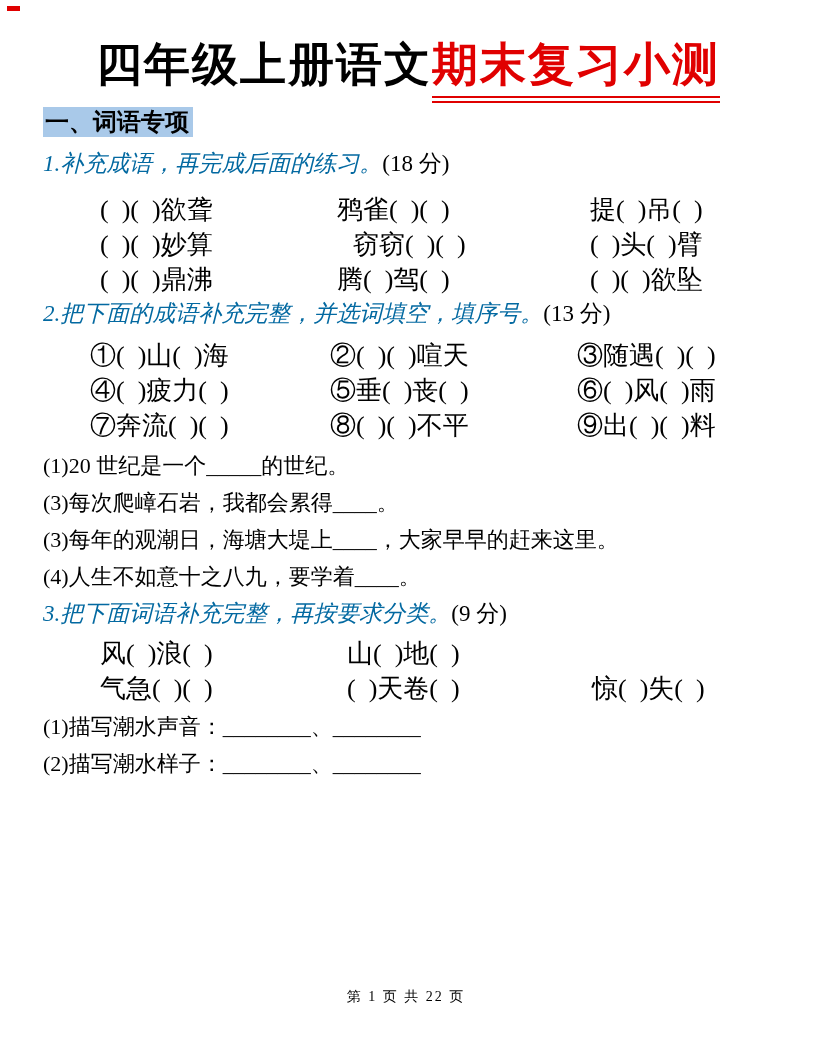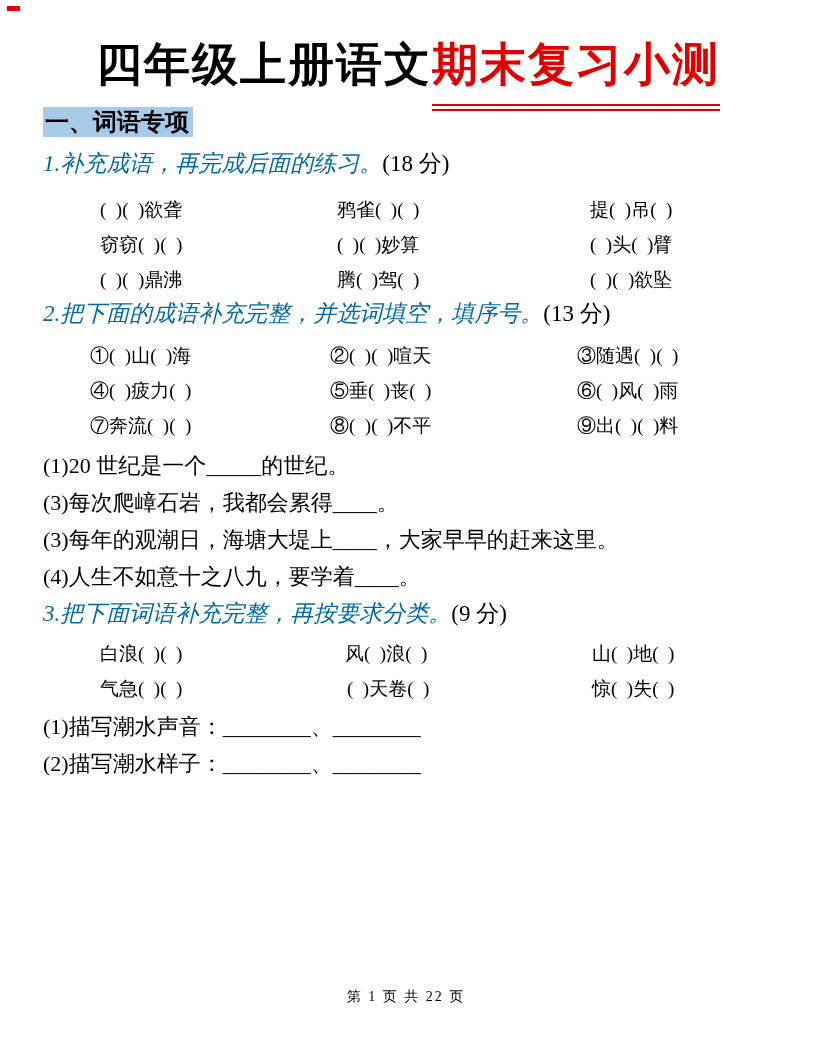--- a/index.html
+++ b/index.html
@@ -23,31 +23,31 @@
     text-align:center;
     font-size:46px;
     line-height:58px;
     letter-spacing:2px;
     font-weight:600;
     white-space:pre;
   }
   .title-red {
     color:#e00000;
     border-bottom:7px double #e00000;
-    padding-bottom:14px;
+    padding-bottom:6px;
   }
 
   .heading-wrap { margin-top:12px; font-size:24px; font-weight:700; line-height:33px; }
   .heading-hl { background:#a9c9e9; padding:2px 4px 2px 2px; }
 
   .qlabel { font-size:23px; line-height:33px; margin-top:8px; white-space:pre; }
   .qlabel .lab { color:#0369a1;font-style:italic; }
   .qlabel .pts { color:#000; }
 
-  .grid { margin-top:12px; font-size:19px; }
+  .grid { margin-top:12px; font-size:26px; }
   .grid-row { display:flex; line-height:35px; padding-left:57px; }
   .cell { display:inline-block; white-space:pre; }
   .c1 { width:237px; }
   .c2 { width:253px; }
   .c3 { flex:1; }
   .q2 .grid-row { padding-left:47px;align-items:flex-end; }
   .q2 .c1 { width:240px; }
   .q2 .c2 { width:247px; }
   .q3 .c1 { width:245px; }
   .q3 .c2 { width:247px; }
@@ -83,22 +83,22 @@
 
   <div class="qlabel"><span class="lab">1.补充成语，再完成后面的练习。</span><span class="pts">(18 分)</span></div>
 
   <div class="grid q1">
     <div class="grid-row">
       <span class="cell c1">(  )(  )欲聋</span>
       <span class="cell c2">鸦雀(  )(  )</span>
       <span class="cell c3">提(  )吊(  )</span>
     </div>
     <div class="grid-row">
+      <span class="cell c2">(  )(  )妙算</span>
       <span class="cell c1">窃窃(  )(  )</span>
-      <span class="cell c2">(  )(  )妙算</span>
       <span class="cell c3">(  )头(  )臂</span>
     </div>
     <div class="grid-row">
       <span class="cell c1">(  )(  )鼎沸</span>
       <span class="cell c2">腾(  )驾(  )</span>
       <span class="cell c3">(  )(  )欲坠</span>
     </div>
   </div>
 
 
@@ -126,21 +126,20 @@
     <div class="line">(1)20 世纪是一个_____的世纪。</div>
     <div class="line">(3)每次爬嶂石岩，我都会累得____。</div>
     <div class="line">(3)每年的观潮日，海塘大堤上____，大家早早的赶来这里。</div>
     <div class="line">(4)人生不如意十之八九，要学着____。</div>
   </div>
 
   <div class="qlabel m2"><span class="lab">3.把下面词语补充完整，再按要求分类。</span><span class="pts">(9 分)</span></div>
 
   <div class="grid q3 m6">
     <div class="grid-row">
-      <span class="cell c1">白浪(  )(  )</span>
       <span class="cell c2">风(  )浪(  )</span>
       <span class="cell c3">山(  )地(  )</span>
     </div>
     <div class="grid-row">
       <span class="cell c2">气急(  )(  )</span>
       <span class="cell c1">(  )天卷(  )</span>
       <span class="cell c3">惊(  )失(  )</span>
     </div>
   </div>
 

